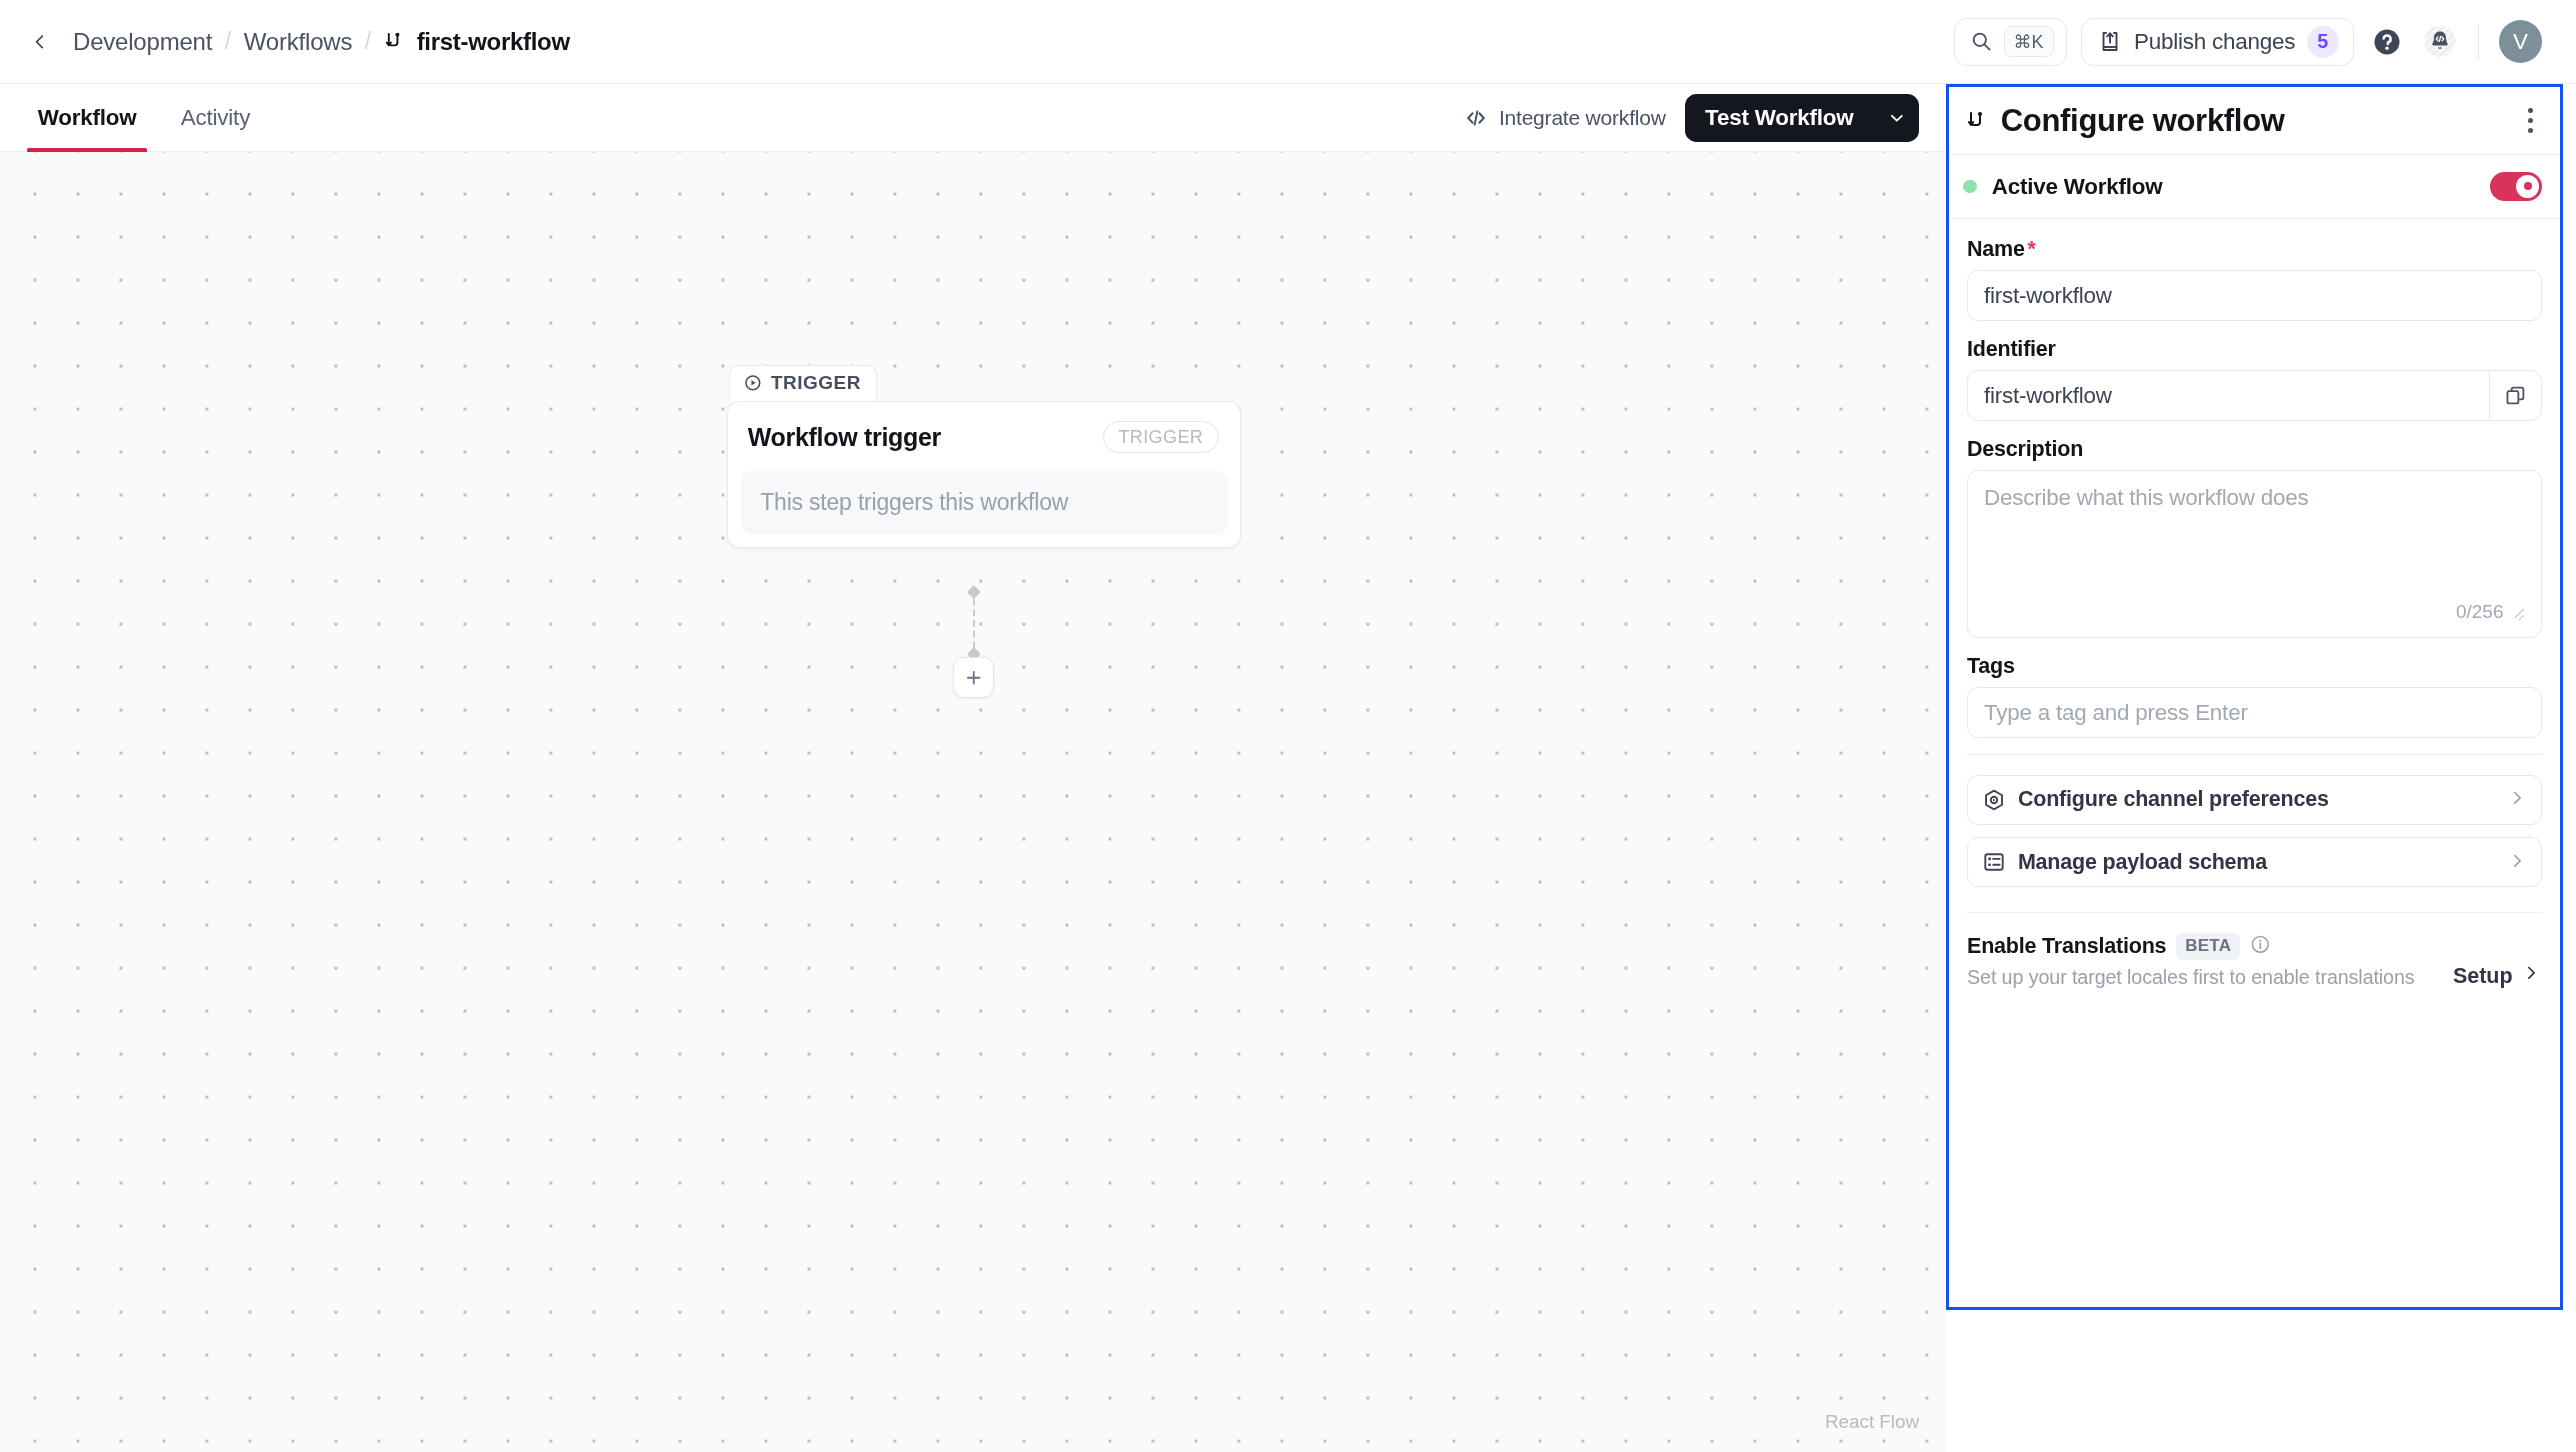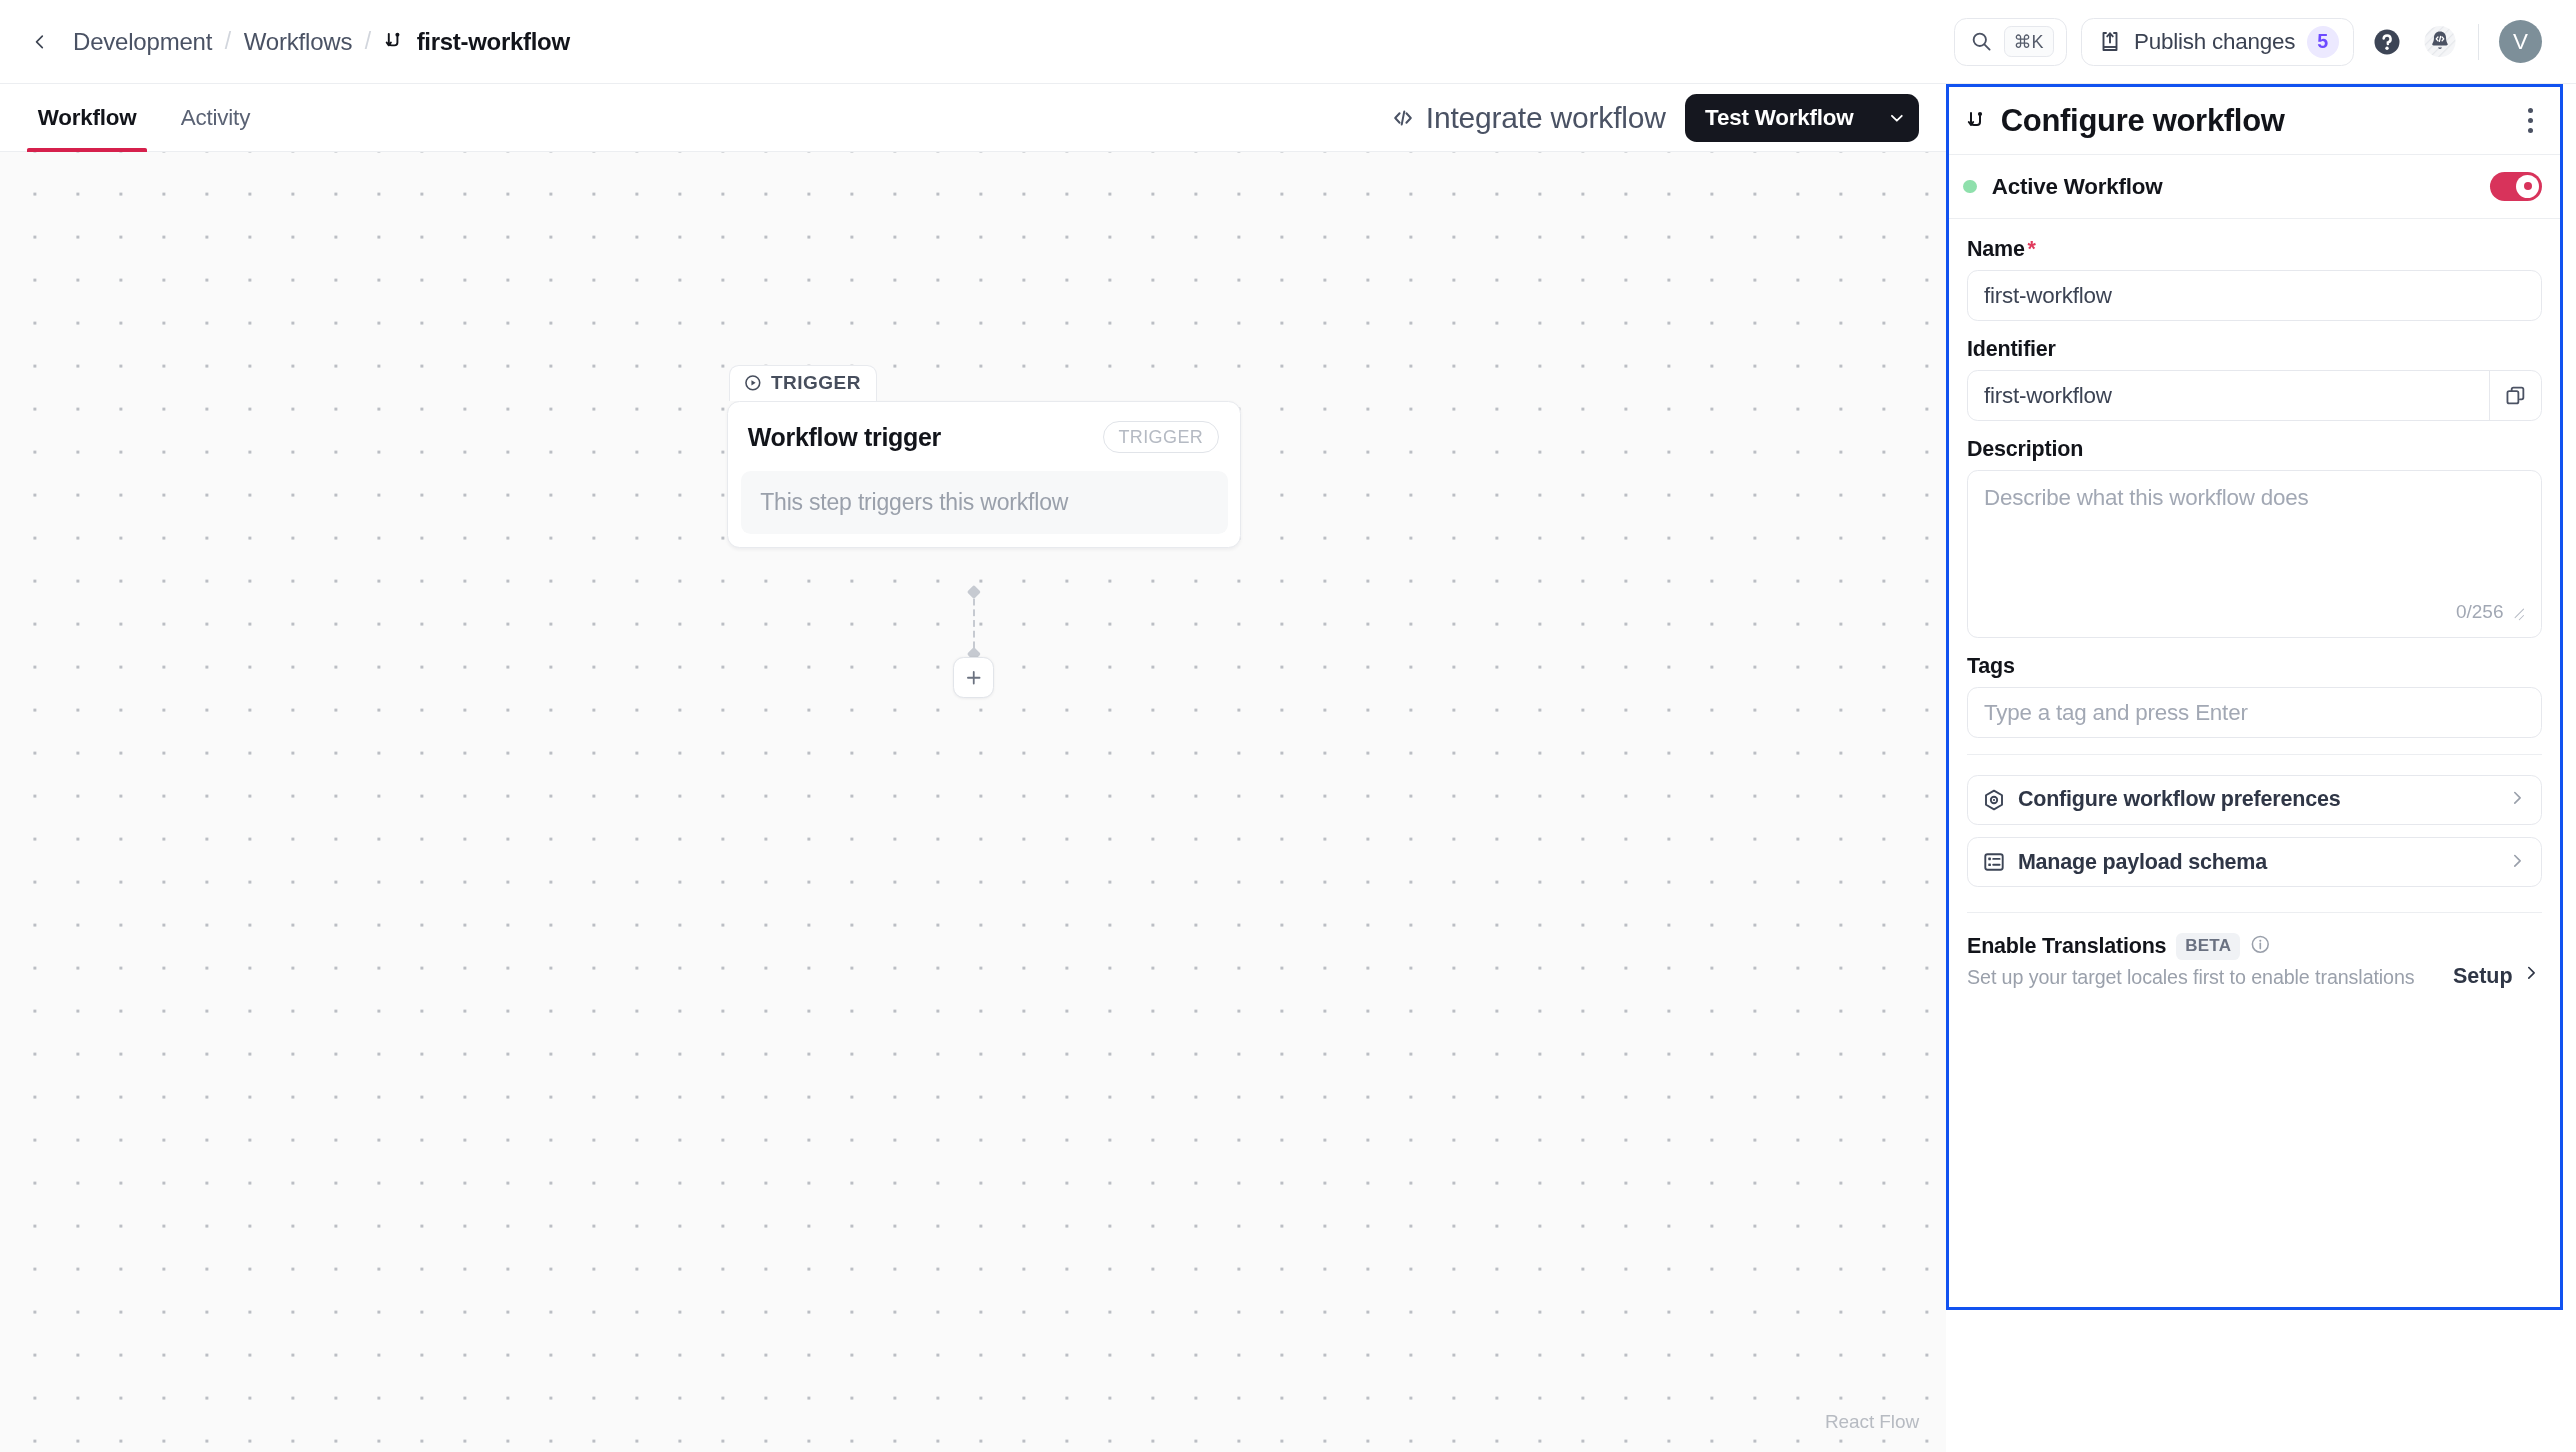--- a/index.html
+++ b/index.html
@@ -78,21 +78,21 @@
     font-size: 22.4px; color: #5a6274; font-weight: 500; cursor: pointer;
     position: relative; letter-spacing: -0.2px;
   }
   .tab.active { color: #12141a; font-weight: 700; }
   .tab.active::after {
     content:""; position: absolute; left: 0; right: 0; bottom: -0.9px; height: 3.6px;
     background: #d6204c; border-radius: 1.8px 1.8px 0 0;
   }
   .tabs-right { margin-left: auto; display: flex; align-items: center; gap: 19.7px; }
   .integrate-btn {
-    display: flex; align-items: center; gap: 10.7px; font-size: 30px; color: #4a5264;
+    display: flex; align-items: center; gap: 10.7px; font-size: 21px; color: #4a5264;
     font-weight: 500; cursor: pointer; letter-spacing: -0.2px;
   }
   .test-group { display: flex; align-items: center; background: #15171f; border-radius: 11.6px; overflow: hidden; cursor: pointer; }
   .test-main { padding: 0 19.7px; display: flex; align-items: center; color: #fff; font-size: 22.4px; font-weight: 600; height: 48px; letter-spacing: -0.2px; }
   .test-div { width: 0.9px; background: #3a3d48; margin: 8px 0; }
   .test-caret { width: 45px; display: flex; align-items: center; justify-content: center; color: #fff; }
 
   
   .canvas {
     flex: 1; position: relative; background-color: #fafafa;
@@ -437,21 +437,21 @@
             <div class="divider"></div>
           </div>
 
           <div class="rowbtns">
             <div class="rowbtn">
               <svg width="24" height="24" viewBox="0 0 24 24" fill="none">
                 <path d="M12 2.6 L20 7.2 v9.6 L12 21.4 L4 16.8 V7.2 Z" stroke="#3d4556" stroke-width="1.9" stroke-linejoin="round"></path>
                 <circle cx="12" cy="12" r="3.2" stroke="#3d4556" stroke-width="1.9"></circle>
                 <circle cx="12" cy="12" r="1.1" fill="#3d4556"></circle>
               </svg>
-              <span class="lbl">Configure workflow preferences</span>
+              <span class="lbl">Configure channel preferences</span>
               <span class="chev">
                 <svg width="19.7" height="19.7" viewBox="0 0 24 24" fill="none">
                   <path d="M9.5 5.5 L16 12 L9.5 18.5" stroke="#9aa0ab" stroke-width="2" stroke-linecap="round" stroke-linejoin="round"></path>
                 </svg>
               </span>
             </div>
 
             <div class="rowbtn">
               <svg width="24" height="24" viewBox="0 0 24 24" fill="none">
                 <rect x="3.3" y="4.3" width="17.4" height="15.4" rx="2.2" stroke="#3d4556" stroke-width="1.9"></rect>

